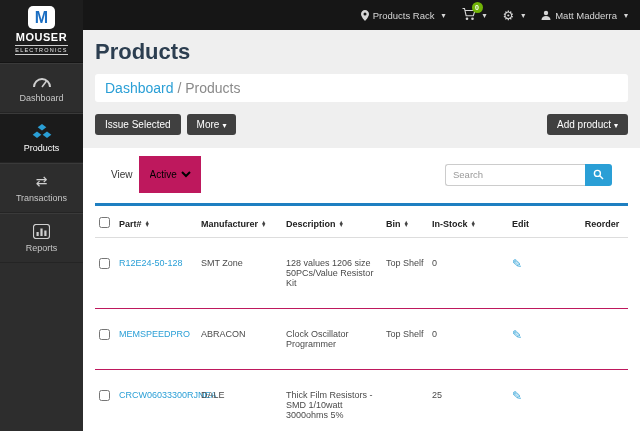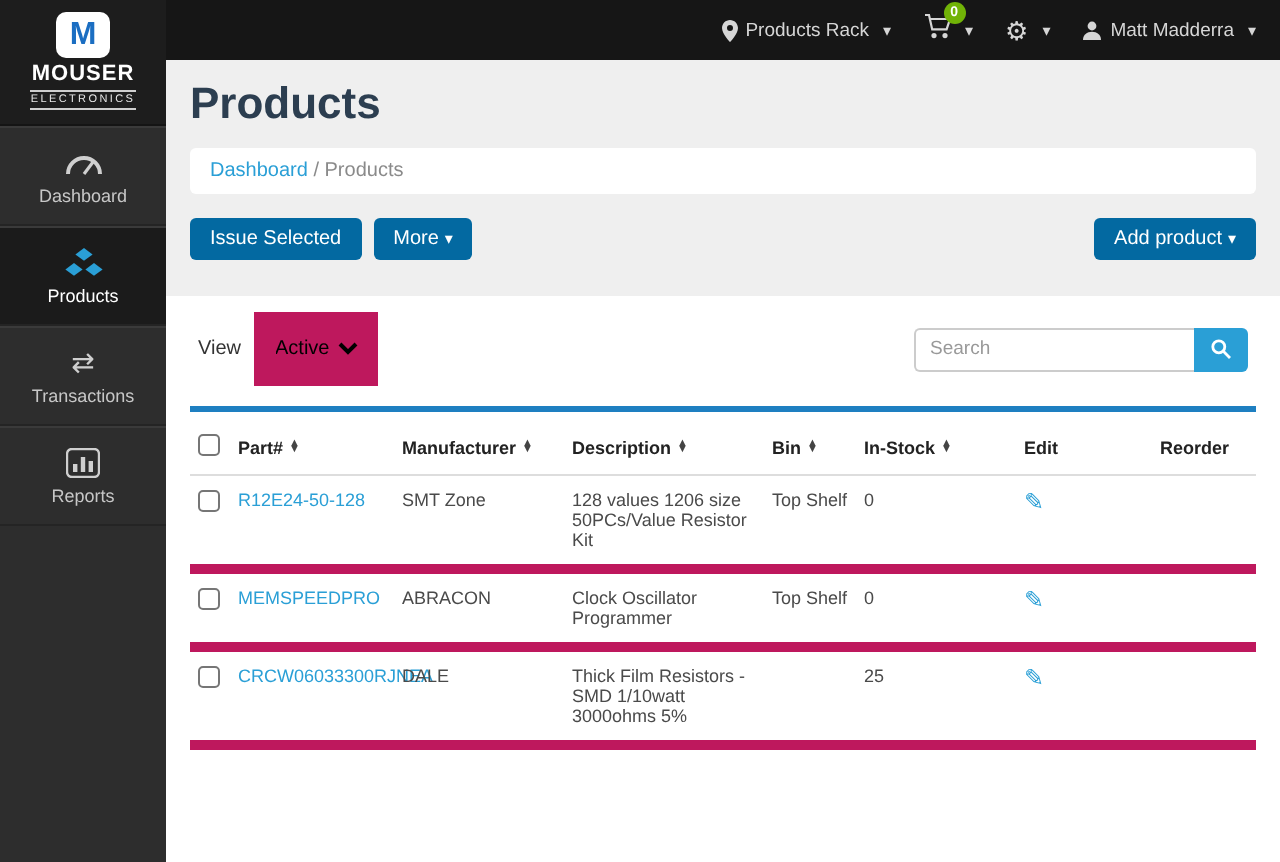--- a/index.html
+++ b/index.html
@@ -21,47 +21,47 @@
   .logo-name { color:#fff; font-weight:bold; font-size:11px; letter-spacing:0.5px; margin-top:2px; }
   .logo-sub { display:inline-block; color:#e8e8e8; font-size:5.5px; letter-spacing:1.2px; border-top:1px solid #cfcfcf; border-bottom:1px solid #cfcfcf; padding:1px 0; margin-top:1px; }
   .side-item { height:50px; display:flex; flex-direction:column; align-items:center; justify-content:center; gap:4px; color:#c7c7c7; font-size:9px; border-bottom:1px solid #242424; border-top:1px solid #3a3a3a; cursor:pointer; }
   .side-item.active { background:#1b1b1b; color:#fff; }
   .ticon { height:15px; display:flex; align-items:center; }
   .transactions-glyph { font-size:14px; color:#cfcfcf; line-height:1; }
 
   
   .main { position:absolute; left:83px; top:30px; right:0; bottom:0; background:#efefef; }
   .page-title { font-size:22px; font-weight:bold; color:#2c3e50; margin:9px 12px 9px; }
-  .breadcrumb { margin:0 12px; background:#fff; border-radius:3px; padding:6px 10px; font-size:10px; color:#8a8a8a; }
+  .breadcrumb { margin:0 12px; background:#fff; border-radius:3px; padding:6px 10px; font-size:14px; color:#8a8a8a; }
   .breadcrumb a { color:#2a9fd6; text-decoration:none; cursor:pointer; }
   .actions { margin:12px 12px 11px; display:flex; align-items:center; gap:6px; }
-  .btn { background:#0369a1; color:#fff; border:none; border-radius:3px; font-size:10px; padding:5px 10px; cursor:pointer; font-family:"Liberation Sans", sans-serif; }
+  .btn { background:#404040; color:#fff; border:none; border-radius:3px; font-size:10px; padding:5px 10px; cursor:pointer; font-family:"Liberation Sans", sans-serif; }
   .btn-right { margin-left:auto; }
 
   .panel { background:#fff; position:absolute; left:0; right:0; top:118px; bottom:0; }
-  .toolbar { display:flex; align-items:center; gap:6px; padding:8px 16px; font-size:10px; color:#333; }
+  .toolbar { display:flex; align-items:center; gap:6px; padding:8px 28px; font-size:10px; color:#333; }
   .view-select { font-size:10px; height:37px; border:7px solid #be185d; background:#be185d; font-family:"Liberation Sans", sans-serif; }
   .search-group { margin-left:auto; display:flex; }
   .search-input { width:140px; height:22px; border:1px solid #ccc; border-right:none; border-radius:3px 0 0 3px; font-size:9.5px; padding:0 7px; font-family:"Liberation Sans", sans-serif; color:#333; }
   .search-input::placeholder { color:#999; }
   .search-btn { width:27px; height:22px; background:#2a9fd6; border:none; border-radius:0 3px 3px 0; display:flex; align-items:center; justify-content:center; cursor:pointer; }
   .blue-divider { height:3px; background:#1e7fc1; margin:2px 12px 0; }
 
   
   table { border-collapse:collapse; margin:4px 12px 0; width:calc(100% - 24px); font-size:9px; table-layout:fixed; }
   th { text-align:left; font-weight:bold; color:#222; padding:7px 4px; border-bottom:1px solid #ddd; white-space:nowrap; }
-  td { padding:7px 4px; border-bottom:5px solid #be185d; vertical-align:top; color:#4a4a4a; }
+  td { padding:20px 4px; border-bottom:1px solid #be185d; vertical-align:top; color:#4a4a4a; }
   .col-cb { width:20px; }
   .col-part { width:82px; }
   .col-manuf { width:85px; }
   .col-desc { width:100px; }
   .col-bin { width:46px; }
   .col-stock { width:80px; }
   .col-edit { width:68px; }
-  .col-reorder { text-align:left; }
+  .col-reorder { text-align:center; }
   td.col-reorder { }
   .plink { color:#2a9fd6; text-decoration:none; cursor:pointer; }
   .sort { display:inline-flex; flex-direction:column; vertical-align:middle; margin-left:3px; font-size:5.5px; line-height:0.6; color:#444; }
   .sort::before { content:"▲"; }
   .sort::after { content:"▼"; }
   .pencil { color:#2a9fd6; font-size:12px; cursor:pointer; line-height:1; }
   .pencil::after { content:"✎"; }
   input[type="checkbox"] { width:11px; height:11px; margin:0; }
 </style>
 </head>

